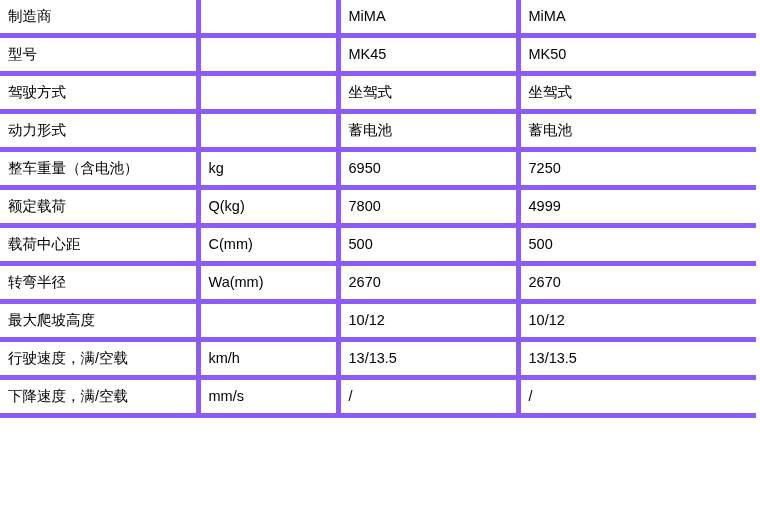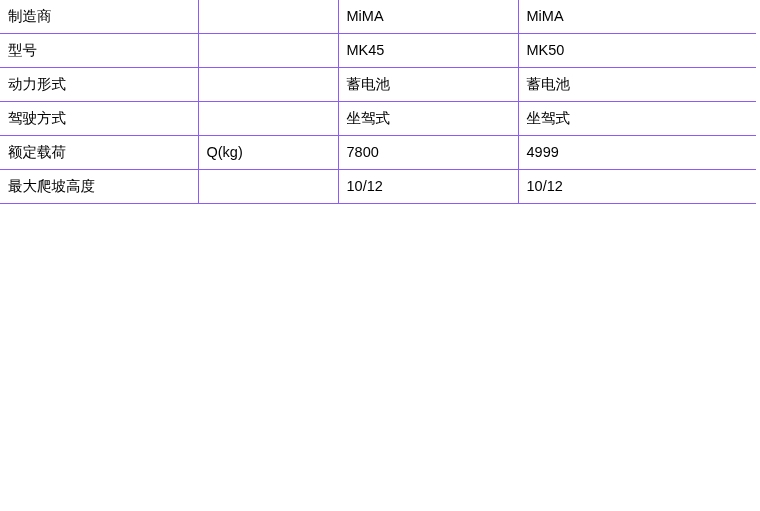--- a/index.html
+++ b/index.html
@@ -14,21 +14,21 @@
     color: #000000;
     overflow: hidden;
   }
   .spec-table {
     border-collapse: collapse;
     width: 676px;
     table-layout: fixed;
     margin: 0;
   }
   .spec-table td {
-    border: 1px solid #8b5cf6;
+    border: 5px solid #8b5cf6;
     height: 33px;
     padding: 0 8px;
     font-size: 14.5px;
     line-height: 1.2;
     vertical-align: middle;
     white-space: nowrap;
     overflow: hidden;
   }
   .col-label { width: 198px; }
   .col-unit  { width: 140px; }
@@ -56,37 +56,67 @@
       <td>MiMA</td>
       <td>MiMA</td>
     </tr>
     <tr>
       <td>型号</td>
       <td></td>
       <td>MK45</td>
       <td>MK50</td>
     </tr>
     <tr>
+      <td>驾驶方式</td>
+      <td></td>
+      <td>坐驾式</td>
+      <td>坐驾式</td>
+    </tr>
+    <tr>
       <td>动力形式</td>
       <td></td>
       <td>蓄电池</td>
       <td>蓄电池</td>
     </tr>
     <tr>
-      <td>驾驶方式</td>
-      <td></td>
-      <td>坐驾式</td>
-      <td>坐驾式</td>
+      <td>整车重量（含电池）</td>
+      <td>kg</td>
+      <td>6950</td>
+      <td>7250</td>
     </tr>
     <tr>
       <td>额定载荷</td>
       <td>Q(kg)</td>
       <td>7800</td>
       <td>4999</td>
     </tr>
     <tr>
+      <td>载荷中心距</td>
+      <td>C(mm)</td>
+      <td>500</td>
+      <td>500</td>
+    </tr>
+    <tr>
+      <td>转弯半径</td>
+      <td>Wa(mm)</td>
+      <td>2670</td>
+      <td>2670</td>
+    </tr>
+    <tr>
       <td>最大爬坡高度</td>
       <td></td>
       <td>10/12</td>
       <td>10/12</td>
     </tr>
+    <tr>
+      <td>行驶速度，满/空载</td>
+      <td>km/h</td>
+      <td>13/13.5</td>
+      <td>13/13.5</td>
+    </tr>
+    <tr>
+      <td>下降速度，满/空载</td>
+      <td>mm/s</td>
+      <td>/</td>
+      <td>/</td>
+    </tr>
   </tbody>
 </table>
 
 </body></html>

